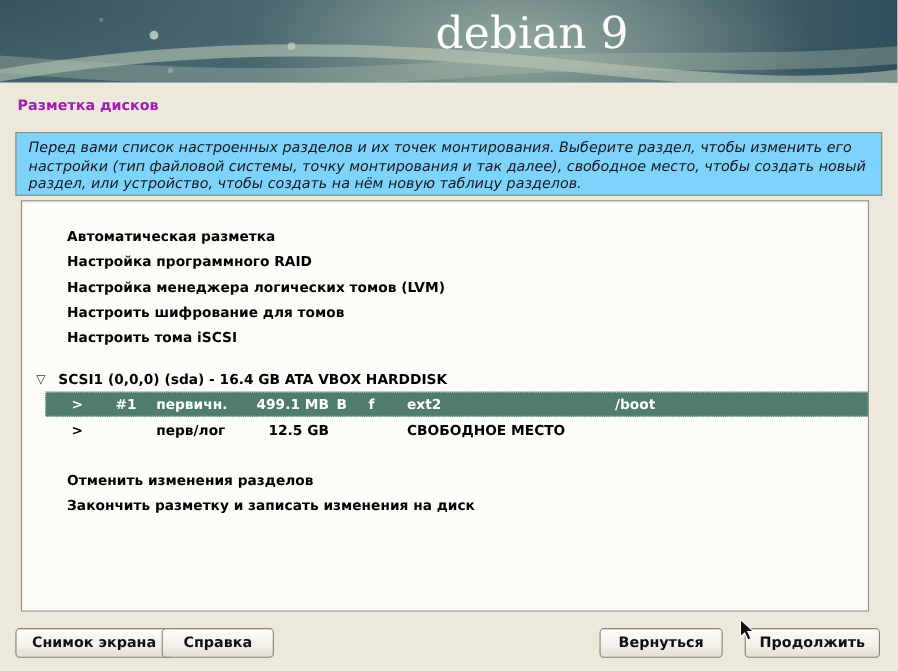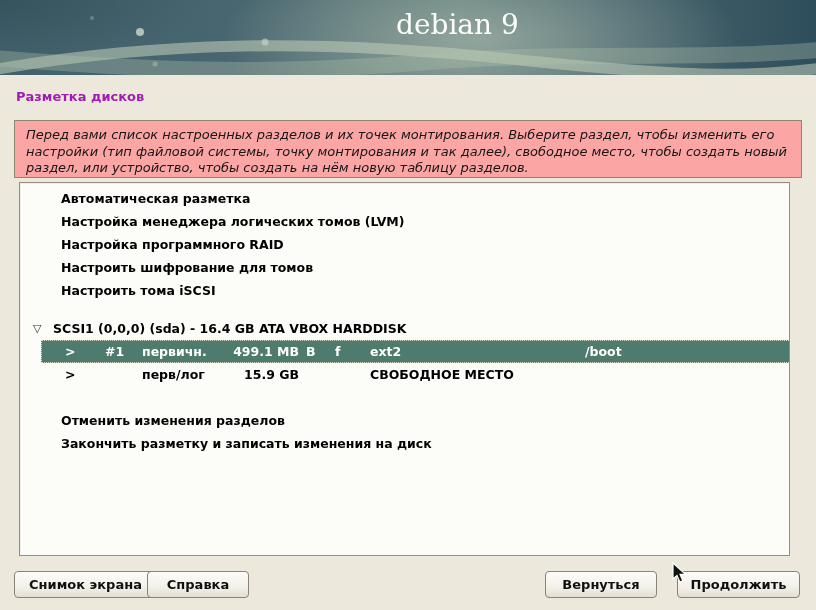--- a/index.html
+++ b/index.html
@@ -16,45 +16,45 @@
     position: absolute; left: 0; top: 0; width: 816px; height: 75px;
     background:
       radial-gradient(ellipse 360px 130px at 480px 40px, rgba(190,203,188,0.55), rgba(190,203,188,0) 72%),
       radial-gradient(ellipse 300px 90px at 0px 0px, rgba(20,40,50,0.25), rgba(20,40,50,0) 70%),
       linear-gradient(to right, #41616c 0%, #486670 28%, #587476 46%, #5d7978 56%, #47646c 76%, #2f4e5c 100%);
   }
   .banner svg { position: absolute; left: 0; top: 0; }
   .logo {
     position: absolute; left: 396px; top: 8px;
     font-family: "DejaVu Serif", "Liberation Serif", serif;
-    font-size: 28px; font-weight: 500; color: #fdfdfa; letter-spacing: 0px;
+    font-size: 40px; font-weight: 500; color: #fdfdfa; letter-spacing: 0px;
   }
 
   
   .page-title {
     position: absolute; left: 16px; top: 89px;
     font-size: 13px; font-weight: bold; color: #a21caf;
   }
   .infobox {
     position: absolute; left: 14px; top: 120px; width: 788px; height: 58px;
-    border: 1px solid #8f8670; background: #fca5a5;
+    border: 1px solid #8f8670; background: #7dd3fc;
     padding: 6px 11px 0 11px;
   }
   .infobox p {
     font-style: italic; font-size: 13px; line-height: 16.5px; color: #161616;
     white-space: pre-line;
   }
 
   
   .listbox {
     position: absolute; left: 19px; top: 182px; width: 771px; height: 374px;
     background: #fcfcf8;
     border: 1px solid #968e7e;
     box-shadow: inset 1px 1px 0 rgba(0,0,0,0.05);
-    padding-top: 4px;
+    padding-top: 20px;
     overflow: hidden;
   }
   .menu-item {
     height: 23px; line-height: 23px; padding-left: 41px;
     font-size: 12.5px; font-weight: bold; color: #000; white-space: nowrap;
     cursor: default;
   }
   .sp15 { height: 15px; } .sp23 { height: 23px; }
   .disk-row {
     position: relative; height: 23px; line-height: 23px;
@@ -75,21 +75,21 @@
     border: 1px dotted #d9decf;
   }
   .part-row .c { position: absolute; top: 3px; line-height: 16px; white-space: nowrap; }
   .c-arrow { left: 23px; }
   .c-num   { left: 63px; }
   .c-type  { left: 100px; }
   .c-size  { left: 160px; width: 97px; text-align: right; }
   .c-boot  { left: 264px; }
   .c-fmt   { left: 293px; }
   .c-fs    { left: 328px; }
-  .c-mount { left: 543px; }
+  .c-mount { left: 517px; }
 
   
   .btn {
     position: absolute; top: 571px; height: 27px;
     background: linear-gradient(to bottom, #fdfcf9 0%, #f3f0e9 60%, #e4dfd4 100%);
     border: 1px solid #8a8374; border-radius: 4px;
     font-family: "DejaVu Sans", "Liberation Sans", sans-serif;
     font-size: 13px; font-weight: bold; color: #101010;
     text-align: center; cursor: pointer;
   }
@@ -120,22 +120,22 @@
   <h1 class="page-title">Разметка дисков</h1>
 
   <div class="infobox">
     <p>Перед вами список настроенных разделов и их точек монтирования. Выберите раздел, чтобы изменить его
 настройки (тип файловой системы, точку монтирования и так далее), свободное место, чтобы создать новый
 раздел, или устройство, чтобы создать на нём новую таблицу разделов.</p>
   </div>
 
   <div class="listbox">
     <div class="menu-item">Автоматическая разметка</div>
+    <div class="menu-item">Настройка программного RAID</div>
     <div class="menu-item">Настройка менеджера логических томов (LVM)</div>
-    <div class="menu-item">Настройка программного RAID</div>
     <div class="menu-item">Настроить шифрование для томов</div>
     <div class="menu-item">Настроить тома iSCSI</div>
 
     <div class="sp15"></div>
 
     <div class="disk-row">
       <span class="expander">▽</span>
       <span class="disk-label">SCSI1 (0,0,0) (sda) - 16.4 GB ATA VBOX HARDDISK</span>
     </div>
 
@@ -147,21 +147,21 @@
       <span class="c c-boot">B</span>
       <span class="c c-fmt">f</span>
       <span class="c c-fs">ext2</span>
       <span class="c c-mount">/boot</span>
     </div>
 
     <div class="part-row">
       <span class="c c-arrow">&gt;</span>
       <span class="c c-num"></span>
       <span class="c c-type">перв/лог</span>
-      <span class="c c-size">15.9 GB</span>
+      <span class="c c-size">12.5 GB</span>
       <span class="c c-boot"></span>
       <span class="c c-fmt"></span>
       <span class="c c-fs">СВОБОДНОЕ МЕСТО</span>
       <span class="c c-mount"></span>
     </div>
 
     <div class="sp23"></div>
 
     <div class="menu-item">Отменить изменения разделов</div>
     <div class="menu-item">Закончить разметку и записать изменения на диск</div>

